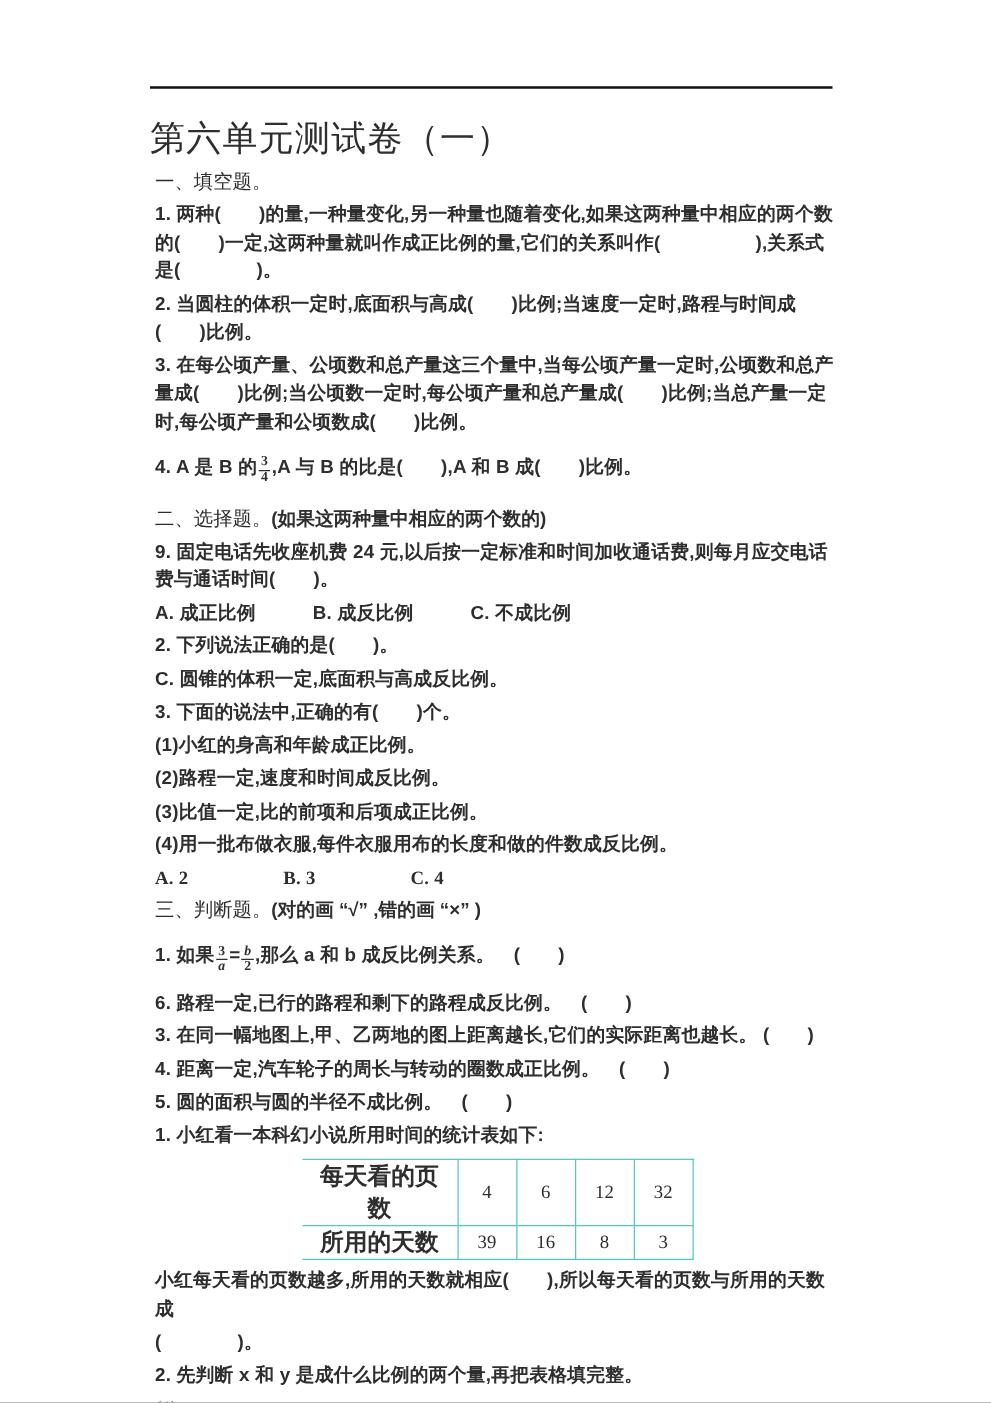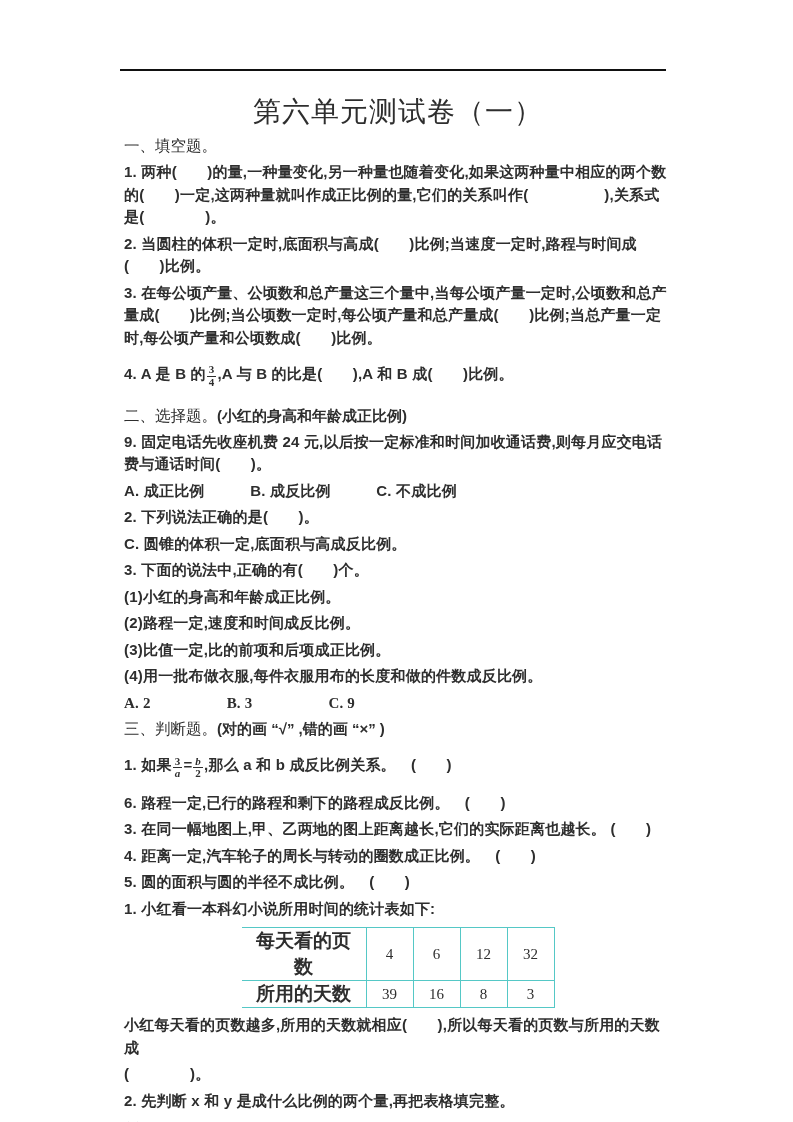--- a/index.html
+++ b/index.html
@@ -5,21 +5,21 @@
   html,body { margin:0; padding:0; background:#888; }
   .page {
     position:relative; width:793px; height:1122px; margin:0 auto;
     background:#ffffff; overflow:hidden;
     font-family:"Liberation Serif", serif;
     color:#2e2e2e;
   }
   .content { position:absolute; left:120px; top:69px; width:556px; }
   .topline { border-top:2.5px solid #111; width:546px; height:0; }
   .title {
-    text-align:center; font-size:28px; line-height:38px;
+    text-align:left; font-size:28px; line-height:38px;
     margin:22px 0 0 0; letter-spacing:1px; font-weight:normal;
     font-family:"Liberation Serif", serif;
   }
   p { margin:4px; }
   .hline { font-size:15.5px; line-height:22px; font-family:"Liberation Serif", serif; }
   .hnote { font-family:"Liberation Sans", sans-serif; font-weight:bold; font-size:15px; }
   .qline {
     font-size:15px; line-height:22.5px;
     font-family:"Liberation Sans", sans-serif; font-weight:bold;
     letter-spacing:0.2px;
@@ -62,31 +62,31 @@
     <div class="topline"></div>
 
     <h1 class="title">第六单元测试卷（一）</h1>
 
     <p class="hline">一、填空题。</p>
     <p class="qline">1. 两种(　　)的量,一种量变化,另一种量也随着变化,如果这两种量中相应的两个数的(　　)一定,这两种量就叫作成正比例的量,它们的关系叫作(　　　　　),关系式是(　　　　)。</p>
     <p class="qline">2. 当圆柱的体积一定时,底面积与高成(　　)比例;当速度一定时,路程与时间成(　　)比例。</p>
     <p class="qline">3. 在每公顷产量、公顷数和总产量这三个量中,当每公顷产量一定时,公顷数和总产量成(　　)比例;当公顷数一定时,每公顷产量和总产量成(　　)比例;当总产量一定时,每公顷产量和公顷数成(　　)比例。</p>
     <p class="qline mt14"><span>4. A 是 B 的</span><span class="frac"><span class="num">3</span><span class="den">4</span></span><span>,A 与 B 的比是(　　),A 和 B 成(　　)比例。</span></p>
 
-    <p class="hline mt16"><span>二、选择题。</span><span class="hnote">(小红的身高和年龄成正比例)</span></p>
+    <p class="hline mt16"><span>二、选择题。</span><span class="hnote">(如果这两种量中相应的两个数的)</span></p>
     <p class="qline">9. 固定电话先收座机费 24 元,以后按一定标准和时间加收通话费,则每月应交电话费与通话时间(　　)。</p>
     <p class="qline">A. 成正比例　　　B. 成反比例　　　C. 不成比例</p>
     <p class="qline">2. 下列说法正确的是(　　)。</p>
     <p class="qline">C. 圆锥的体积一定,底面积与高成反比例。</p>
     <p class="qline">3. 下面的说法中,正确的有(　　)个。</p>
     <p class="qline">(1)小红的身高和年龄成正比例。</p>
     <p class="qline">(2)路程一定,速度和时间成反比例。</p>
     <p class="qline">(3)比值一定,比的前项和后项成正比例。</p>
     <p class="qline">(4)用一批布做衣服,每件衣服用布的长度和做的件数成反比例。</p>
-    <p class="qline serifnum">A. 2　　　　　B. 3　　　　　C. 9</p>
+    <p class="qline serifnum">A. 2　　　　　B. 3　　　　　C. 4</p>
 
     <p class="hline mt4"><span>三、判断题。</span><span class="hnote">(对的画 “√” ,错的画 “×” )</span></p>
     <p class="qline mt14"><span>1. 如果</span><span class="frac"><span class="num">3</span><span class="den it">a</span></span><span>=</span><span class="frac"><span class="num it">b</span><span class="den">2</span></span><span>,那么 a 和 b 成反比例关系。　(　　)</span></p>
     <p class="qline mt12">6. 路程一定,已行的路程和剩下的路程成反比例。　(　　)</p>
     <p class="qline">3. 在同一幅地图上,甲、乙两地的图上距离越长,它们的实际距离也越长。 (　　)</p>
     <p class="qline">4. 距离一定,汽车轮子的周长与转动的圈数成正比例。　(　　)</p>
     <p class="qline">5. 圆的面积与圆的半径不成比例。　(　　)</p>
 
     <p class="qline">1. 小红看一本科幻小说所用时间的统计表如下:</p>
 

